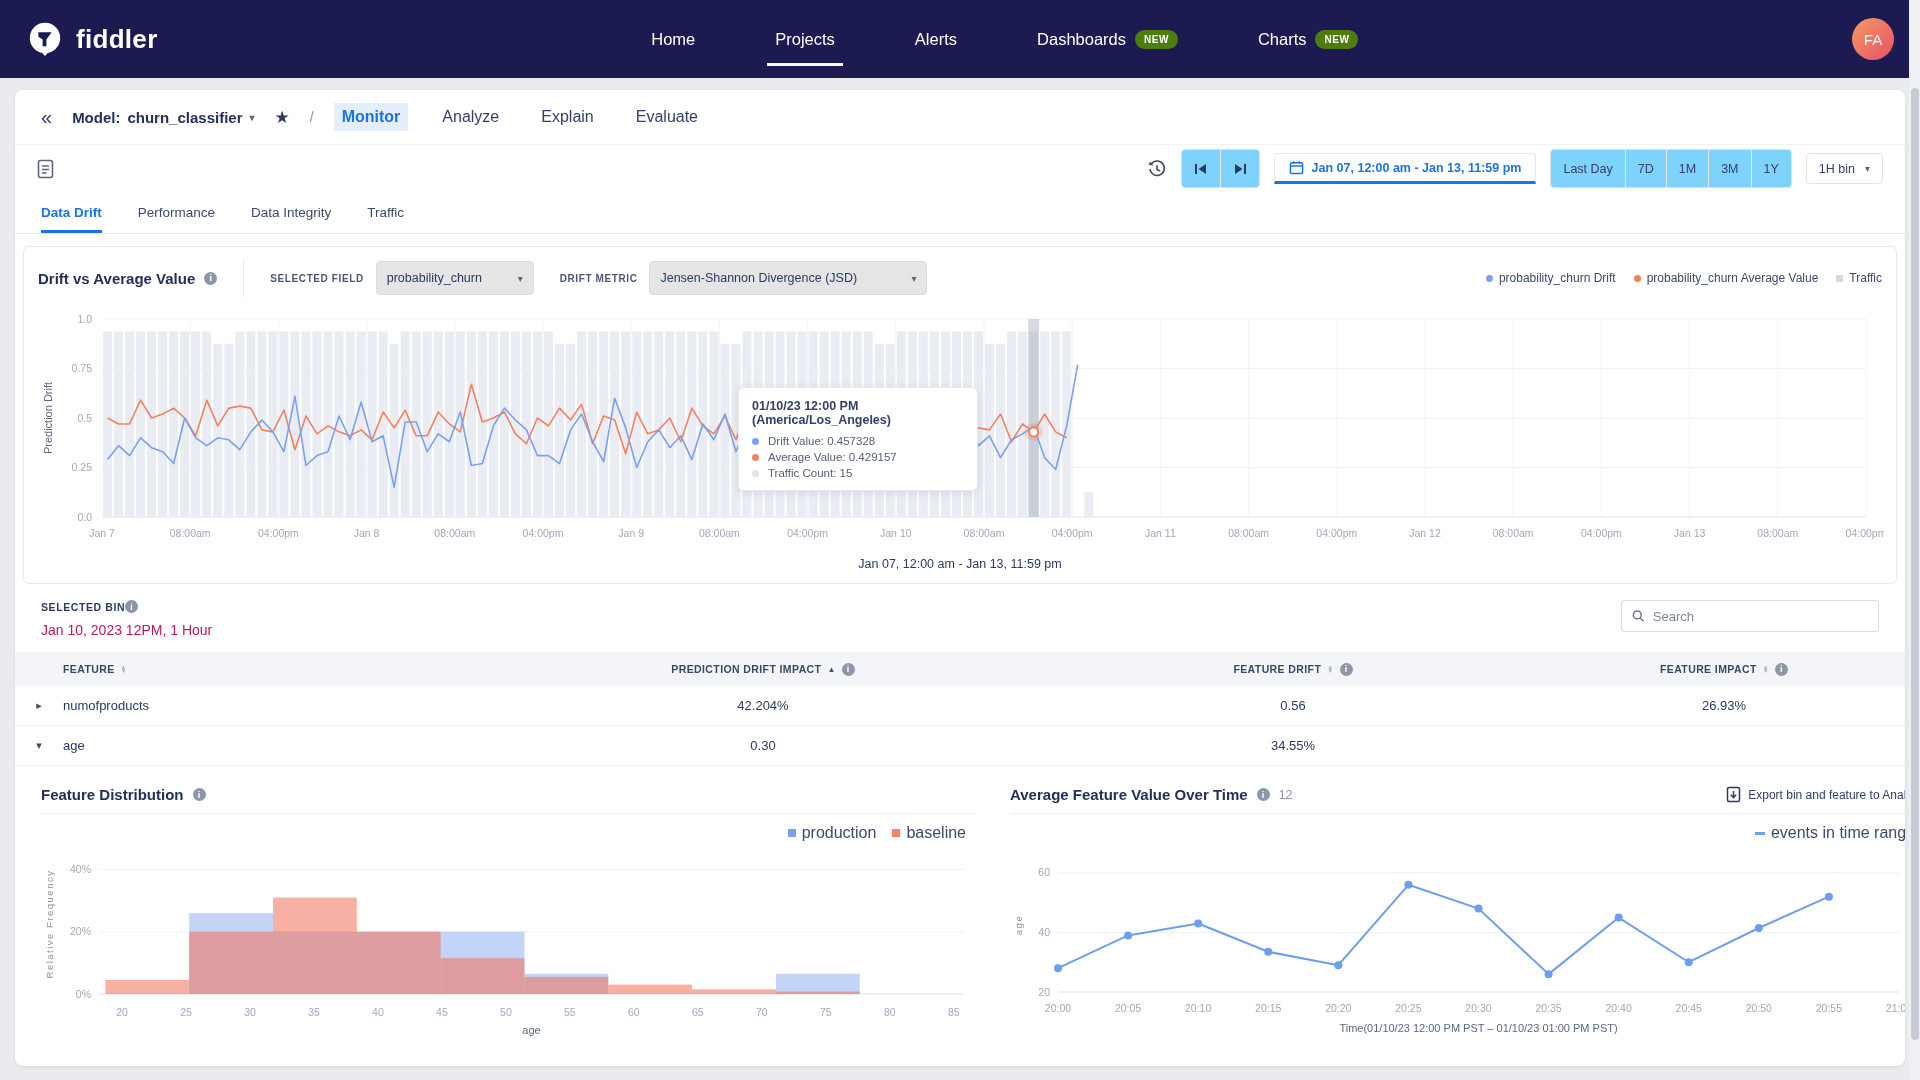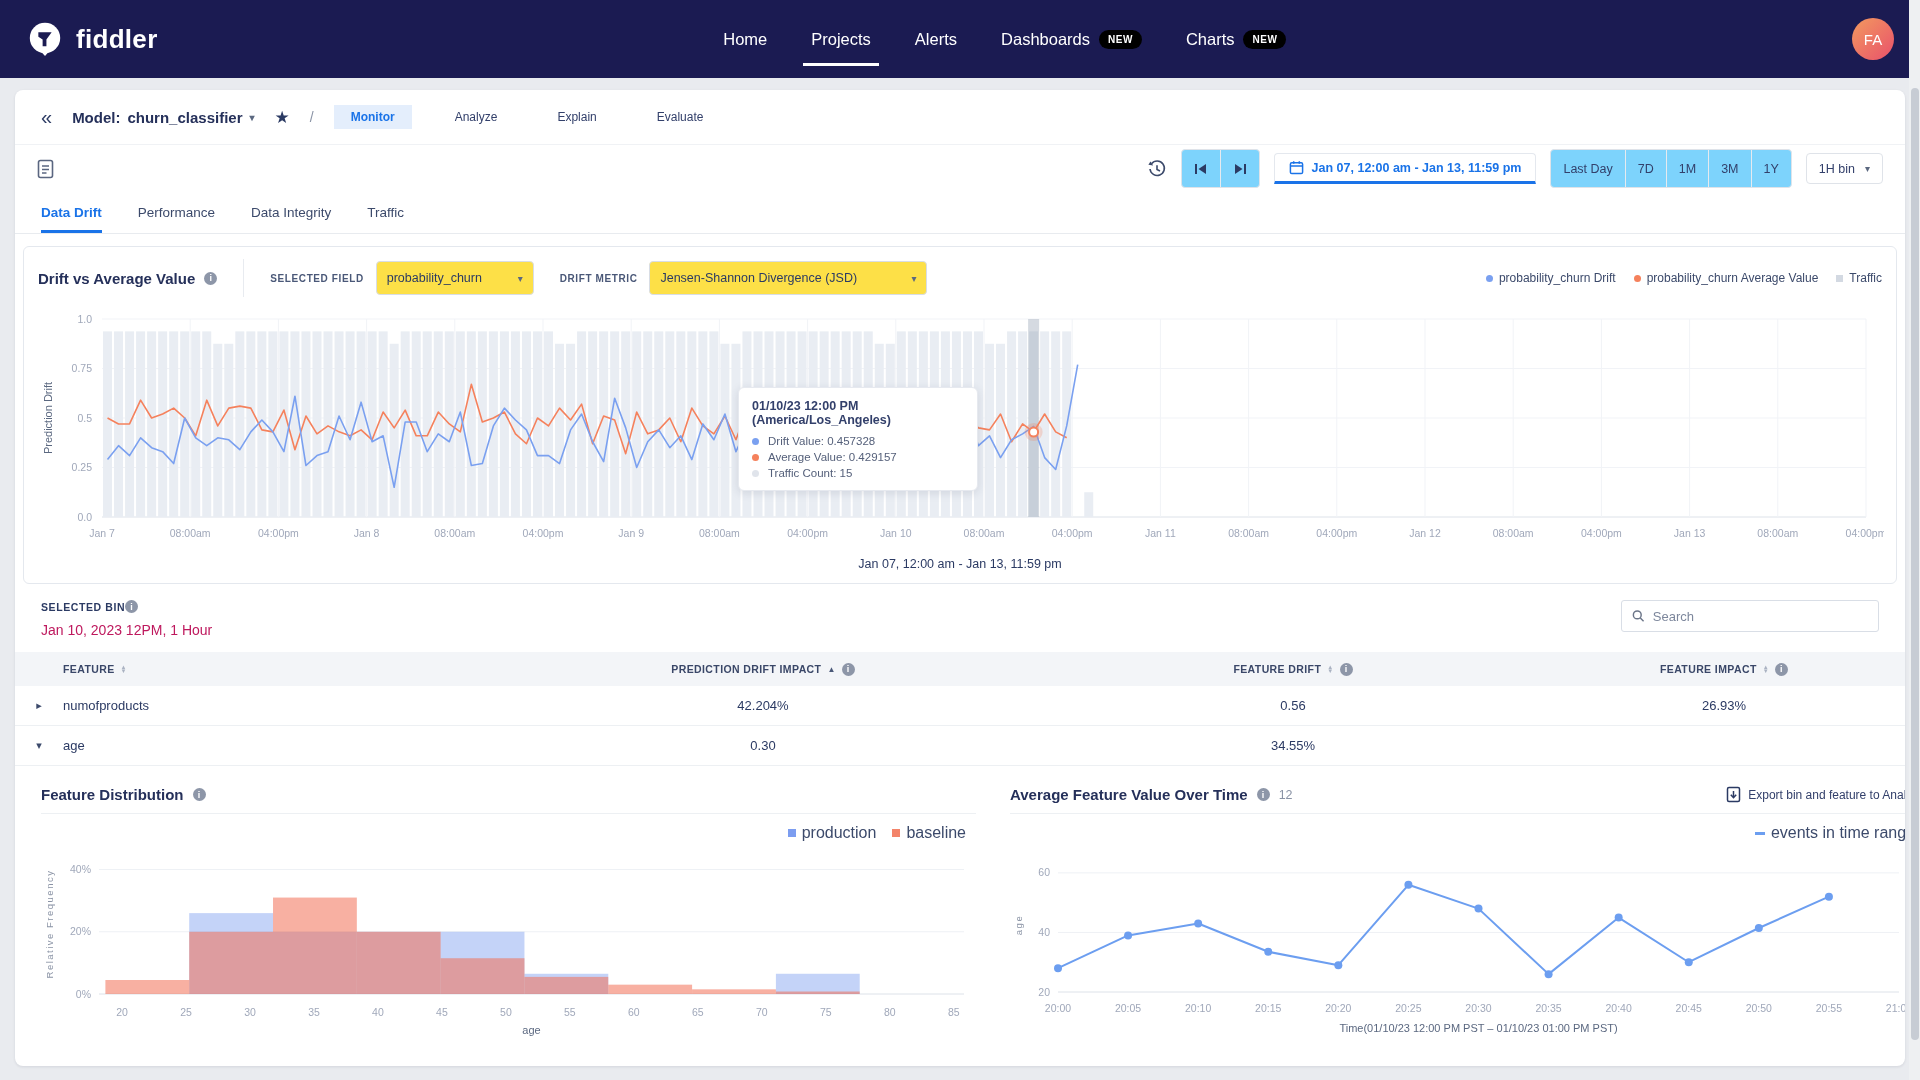--- a/index.html
+++ b/index.html
@@ -3,37 +3,37 @@
 <meta charset="utf-8">
 <style>
   * { margin:0; padding:0; box-sizing:border-box; }
   html,body { width:1920px; height:1080px; overflow:hidden; }
   body { font-family:"Liberation Sans",sans-serif; background:#e9ebef; color:#2b3a63; position:relative; }
 
   
   .topnav { height:78px; background:#1b1b52; display:flex; align-items:center; padding:0 26px; position:relative; }
   .brand { display:flex; align-items:center; gap:12px; cursor:pointer; }
   .brand-word { color:#fff; font-size:26px; font-weight:bold; letter-spacing:.3px; }
-  .nav-center { flex:1; display:flex; justify-content:center; align-items:flex-start; gap:44px; height:100%; }
+  .nav-center { flex:1; display:flex; justify-content:center; align-items:flex-start; gap:80px; height:100%; }
   .nav-item { color:#fff; font-size:16.5px; height:100%; display:flex; align-items:center; gap:9px; position:relative; cursor:pointer; }
   .nav-item.active::after { content:""; position:absolute; left:-8px; right:-8px; bottom:12px; height:3px; background:#fff; }
-  .badge-new { background:#000000; color:#fff; font-size:10px; font-weight:bold; letter-spacing:.5px; padding:4px 9px; border-radius:11px; }
+  .badge-new { background:#4d7c0f; color:#fff; font-size:10px; font-weight:bold; letter-spacing:.5px; padding:4px 9px; border-radius:11px; }
   .avatar { width:42px; height:42px; border-radius:50%; background:linear-gradient(135deg,#f29a5f,#e9516b); color:#fff; font-size:15px; display:flex; align-items:center; justify-content:center; cursor:pointer; }
 
   
   .card { position:absolute; left:15px; right:15px; top:90px; bottom:14px; background:#fff; border-radius:8px; box-shadow:0 1px 3px rgba(20,30,60,.10); overflow:hidden; }
 
   .model-bar { height:55px; display:flex; align-items:center; gap:20px; padding:0 26px; border-bottom:1px solid #f0f2f5; }
   .collapse { font-size:20px; color:#2b3a63; cursor:pointer; }
   .model-title { font-size:15px; font-weight:bold; color:#25305a; display:flex; gap:7px; align-items:center; cursor:pointer; }
   .caret { font-size:10px; color:#5b6880; }
   .star { font-size:17px; color:#2b3a63; cursor:pointer; }
   .slash { color:#8a93a5; font-size:14px; }
   .sections { display:flex; gap:26px; align-items:center; }
-  .section-pill { font-size:12px; color:#33406b; padding:5px 17px; border-radius:0; cursor:pointer; }
+  .section-pill { font-size:16px; color:#33406b; padding:5px 8px; border-radius:0; cursor:pointer; }
   .section-pill.active { background:#e4eefc; color:#1a73e8; font-weight:bold; }
 
   .toolbar { height:47px; display:flex; align-items:center; padding:0 22px; }
   .toolbar-right { margin-left:auto; display:flex; align-items:center; gap:14px; }
   .icon-btn { display:flex; align-items:center; cursor:pointer; }
   .btn-group { display:flex; border:1px solid #dfe3e9; border-radius:4px; overflow:hidden; height:39px; background:#7dd3fc; }
   .btn-group > div { display:flex; align-items:center; justify-content:center; padding:0 12px; cursor:pointer; font-size:12.5px; color:#33406b; }
   .btn-group > div + div { border-left:1px solid #e6eaef; }
   .date-btn { display:flex; align-items:center; gap:8px; height:31px; padding:0 14px; border:1px solid #e4e8ee; border-bottom:3px solid #1a73e8; border-radius:4px 4px 0 0; color:#1a73e8; font-size:12.5px; font-weight:bold; cursor:pointer; background:#fff; }
   .bin-btn { display:flex; align-items:center; gap:10px; height:31px; padding:0 12px; border:1px solid #dfe3e9; border-radius:4px; font-size:12.5px; color:#33406b; cursor:pointer; }
@@ -44,21 +44,21 @@
   .tab.active::after { content:""; position:absolute; left:0; right:0; bottom:0; height:3px; background:#1a73e8; }
 
   .info { display:inline-flex; width:13px; height:13px; border-radius:50%; background:#8d96a8; color:#fff; font-size:9px; font-weight:bold; align-items:center; justify-content:center; font-style:normal; flex:0 0 auto; cursor:pointer; }
 
   
   .panel { margin:12px 8px 0; border:1px solid #e4e8ee; border-radius:6px; padding:12px 14px 10px; }
   .panel-head { display:flex; align-items:center; }
   .panel-title { font-size:15px; font-weight:bold; color:#25305a; display:flex; align-items:center; gap:9px; }
   .vdiv { width:1px; height:38px; background:#e8ebf0; margin:0 26px; }
   .field-label { font-size:10px; font-weight:bold; letter-spacing:.6px; color:#4a5878; margin-right:12px; }
-  .select { display:flex; align-items:center; justify-content:space-between; gap:14px; border:1px solid #d8dde5; border-radius:4px; height:34px; padding:0 10px; font-size:12.5px; color:#2b3a63; cursor:pointer; background:#fde047; }
+  .select { display:flex; align-items:center; justify-content:space-between; gap:14px; border:1px solid #d8dde5; border-radius:4px; height:34px; padding:0 10px; font-size:12.5px; color:#2b3a63; cursor:pointer; background:#e5e5e5; }
   .sel-field { width:158px; margin-right:26px; }
   .sel-metric { width:278px; }
   .legend { margin-left:auto; display:flex; gap:18px; align-items:center; font-size:12px; color:#3c4a6b; }
   .legend-item { display:flex; align-items:center; gap:6px; cursor:pointer; }
   .dot { width:7px; height:7px; border-radius:50%; }
   .sq { width:7px; height:7px; }
   .dot-blue { background:#7aa0f0; } .dot-orange { background:#f5815c; } .sq-gray { background:#d3d9e2; }
 
   .chart-wrap { position:relative; margin-top:14px; }
   .tooltip { position:absolute; left:700px; top:76px; width:240px; background:#fff; border:1px solid #e6e9ef; border-radius:6px; box-shadow:0 2px 10px rgba(40,50,80,.13); padding:11px 13px; z-index:5; }

